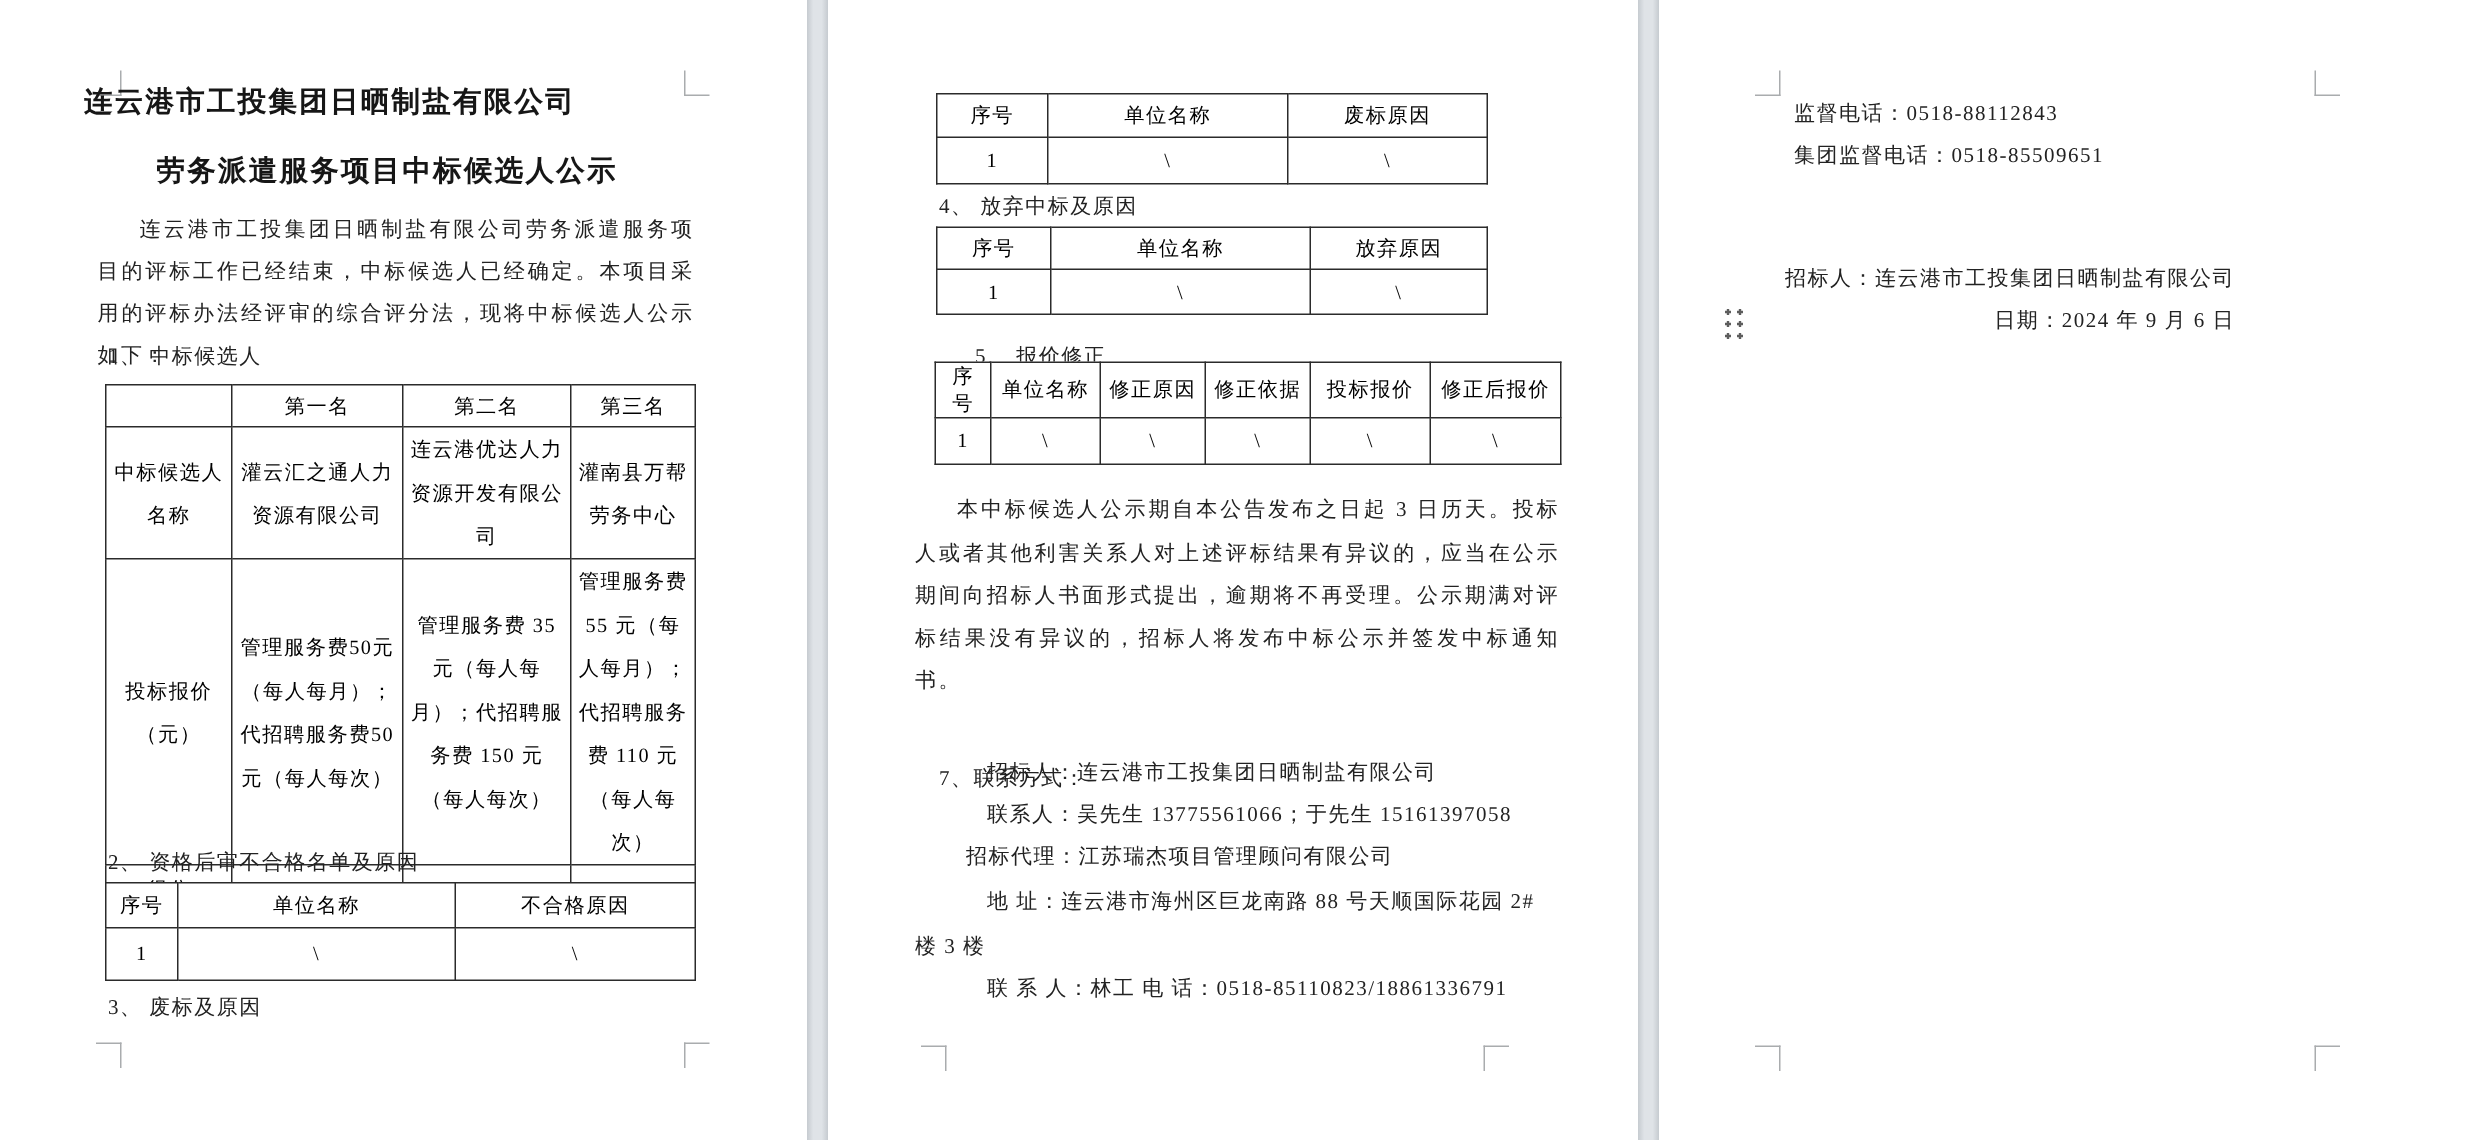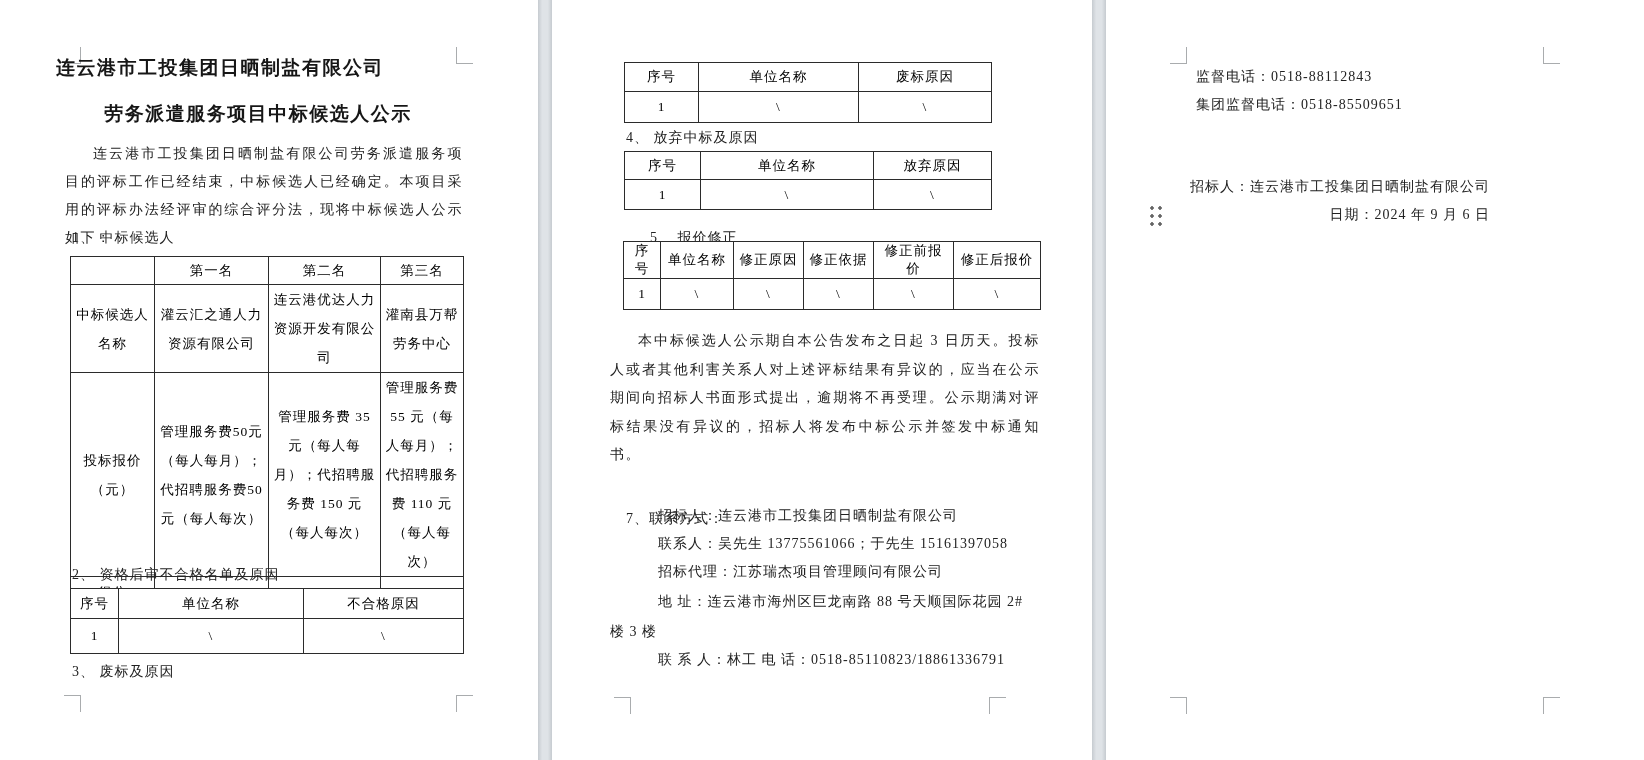--- a/index.html
+++ b/index.html
@@ -175,42 +175,42 @@
         <col style="width:70px">
         <col style="width:80px">
         <col style="width:87px">
       </colgroup>
     <tbody>
         <tr style="height:28px">
       <td>序号</td>
       <td>单位名称</td>
       <td>修正原因</td>
       <td>修正依据</td>
-      <td>修正前报价</td>
+      <td>投标报价</td>
       <td>修正后报价</td>
     </tr>
     <tr style="height:31px">
       <td>1</td>
       <td>\</td>
       <td>\</td>
       <td>\</td>
       <td>\</td>
       <td>\</td>
     </tr>
   </tbody>
     </table>
 
 
   <div class="abs body-text indent" style="left:58px;top:327px;width:430px;line-height:28.5px;">本中标候选人公示期自本公告发布之日起 3 日历天。投标人或者其他利害关系人对上述评标结果有异议的，应当在公示期间向招标人书面形式提出，逾期将不再受理。公示期满对评标结果没有异议的，招标人将发布中标公示并签发中标通知书。</div>
 
   <div class="abs label" style="left:74px;top:478px;margin-top:32px;">7、联系方式：</div>
 
   <div class="abs contact-line" style="left:106px;top:506px;">招标人：连云港市工投集团日晒制盐有限公司</div>
   <div class="abs contact-line" style="left:106px;top:534px;">联系人：吴先生 13775561066；于先生 15161397058</div>
-  <div class="abs contact-line" style="left:106px;top:562px;">招标代理：江苏瑞杰项目管理顾问有限公司</div>
+  <div class="abs contact-line" style="left:92px;top:562px;">招标代理：江苏瑞杰项目管理顾问有限公司</div>
   <div class="abs contact-line" style="left:106px;top:592px;">地 址：连云港市海州区巨龙南路 88 号天顺国际花园 2#</div>
   <div class="abs contact-line" style="left:58px;top:622px;">楼 3 楼</div>
   <div class="abs contact-line" style="left:106px;top:650px;">联 系 人：林工  电 话：0518-85110823/18861336791</div>
 </div>
 
 <div class="gutter gutter2"></div>
 
 <div class="page page3">
   <div class="mark tl abs" style="left:64px;top:47px;"></div>
   <div class="mark tr abs" style="left:437px;top:47px;"></div>

